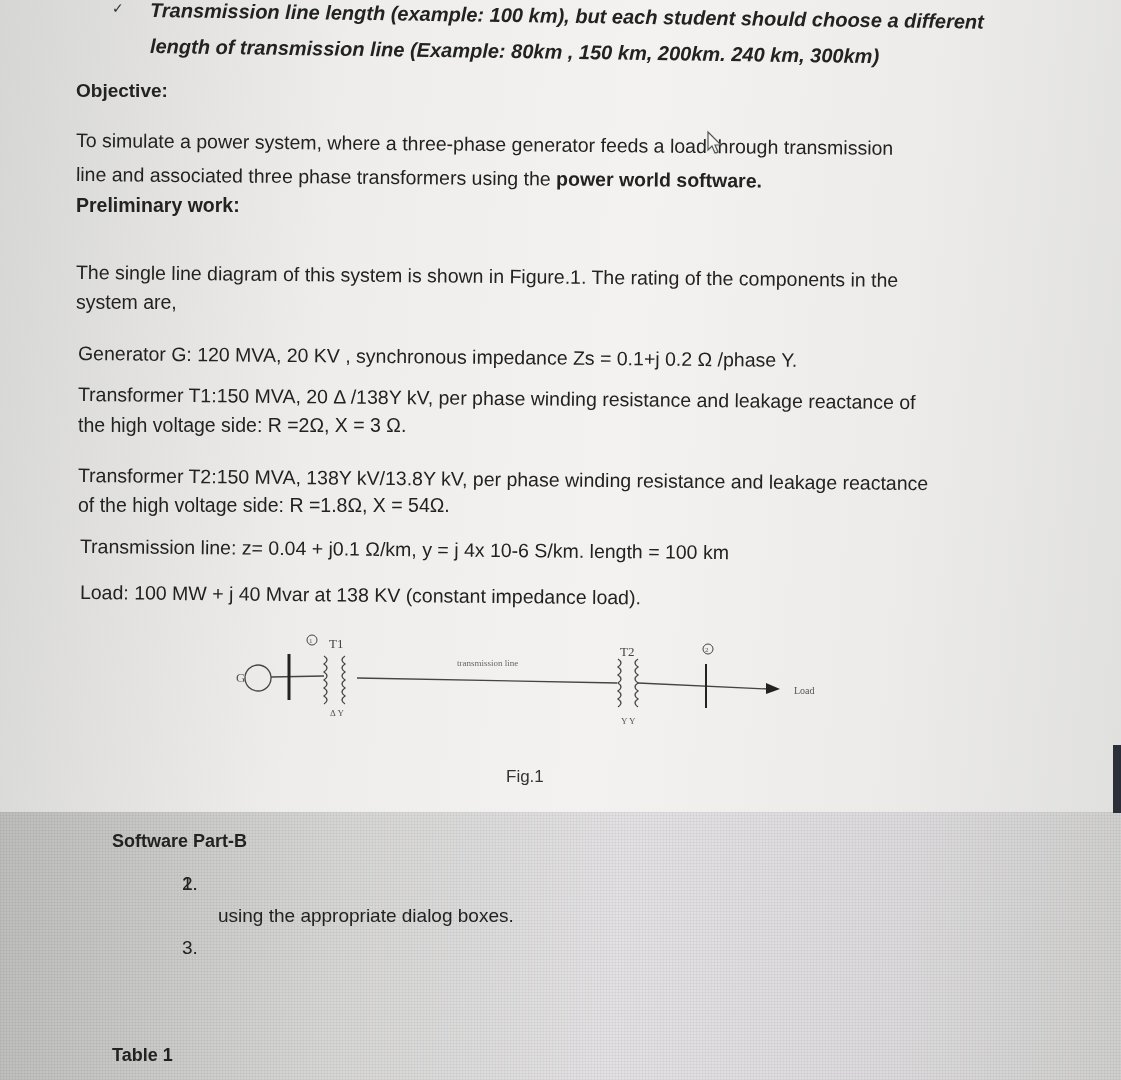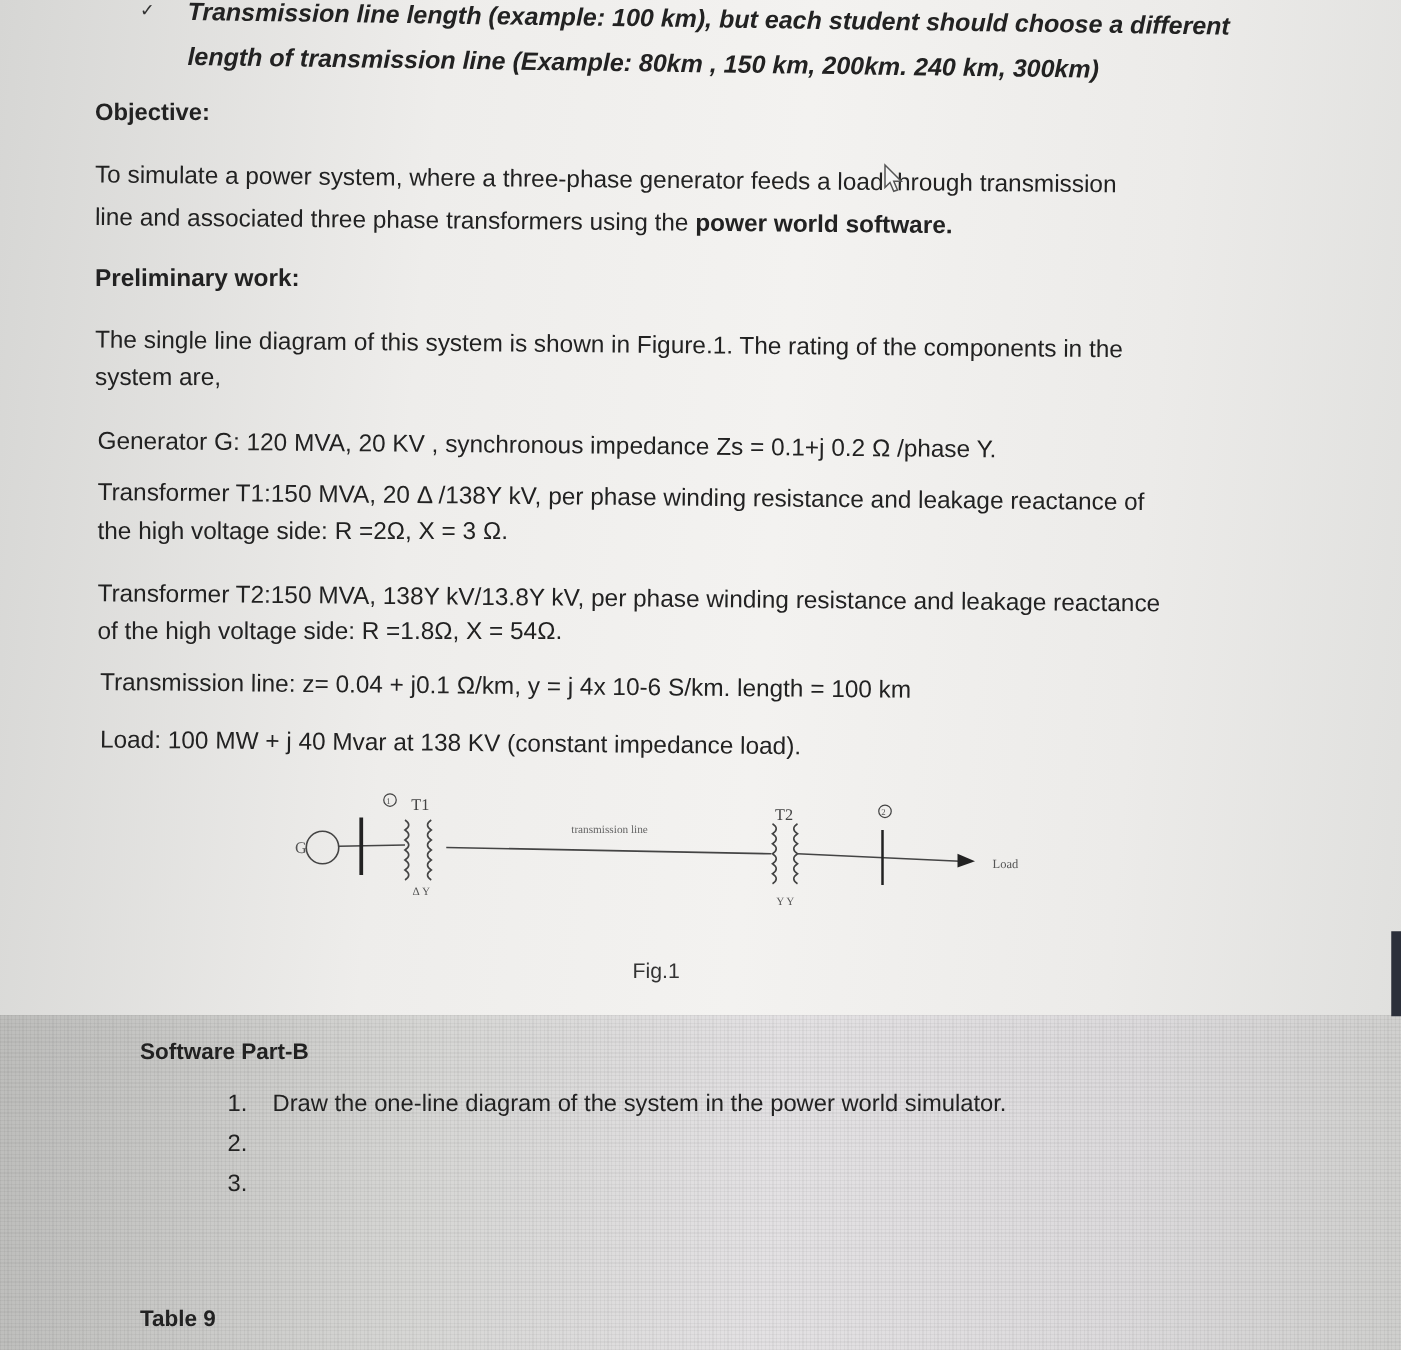--- a/index.html
+++ b/index.html
@@ -47,21 +47,21 @@
 <div class="t ital skew1" style="left:150px; top:34px;">length of transmission line (Example: 80km , 150 km, 200km. 240 km, 300km)</div>
 
 <div class="t bold" style="left:76px; top:79px; font-size:19px;text-align:right;">Objective:</div>
 <div class="t skew2" style="left:76px; top:128px;">To simulate a power system, where a three-phase generator feeds a load through transmission</div>
 <div class="t skew2" style="left:76px; top:162px;"><span>line and associated three phase transformers using the </span><b>power world software.</b></div>
 
 <svg class="cursor" width="18" height="26" viewBox="0 0 18 26">
   <path d="M2 2 L2 20 L6 16 L9 23 L12 22 L9 15 L15 15 Z" fill="#f5f5f5" stroke="#555" stroke-width="1.2"></path>
 </svg>
 
-<div class="t bold" style="left:76px; top:211px;">Preliminary work:</div>
+<div class="t bold" style="left:76px; top:193px;">Preliminary work:</div>
 <div class="t skew2" style="left:76px; top:260px;">The single line diagram of this system is shown in Figure.1. The rating of the components in the</div>
 <div class="t" style="left:76px; top:290px;">system are,</div>
 <div class="t skew2" style="left:78px; top:341px;">Generator G: 120 MVA, 20 KV , synchronous impedance Zs = 0.1+j 0.2 Ω /phase Y.</div>
 <div class="t skew2" style="left:78px; top:382px;">Transformer T1:150 MVA, 20 Δ /138Y kV, per phase winding resistance and leakage reactance of</div>
 <div class="t" style="left:78px; top:413px;">the high voltage side: R =2Ω, X = 3 Ω.</div>
 <div class="t skew2" style="left:78px; top:463px;">Transformer T2:150 MVA, 138Y kV/13.8Y kV, per phase winding resistance and leakage reactance</div>
 <div class="t" style="left:78px; top:493px;">of the high voltage side: R =1.8Ω, X = 54Ω.</div>
 <div class="t skew2" style="left:80px; top:534px;">Transmission line:  z= 0.04 + j0.1 Ω/km, y = j 4x 10-6  S/km. length = 100 km</div>
 <div class="t skew2" style="left:80px; top:580px;">Load: 100 MW + j 40 Mvar at 138 KV (constant impedance load).</div>
 
@@ -99,25 +99,25 @@
   <text x="257" y="46" font-size="9" fill="#666">transmission line</text>
   <text x="594" y="74" font-size="10" fill="#555">Load</text>
   <text x="306" y="162" font-size="17" fill="#333" style="font-family:'Liberation Sans',sans-serif;">Fig.1</text>
 </svg>
 
 <div class="t bold" style="left:112px; top:829px; font-size:18px;text-align:center;">Software Part-B</div>
 
 <ol class="steps">
   <li>
     <span class="num">1.</span>
-    <span>Draw the one-line diagram of the system in the power world simulator.</span>
   </li>
   <li>
     <span class="num">2.</span>
     <br>
+    <span>using the appropriate dialog boxes.</span>
   </li>
   <li>
     <span class="num">3.</span>
     <br>
   </li>
 </ol>
 
-<div class="t bold" style="left:112px; top:1043px; font-size:18px;">Table 9</div>
+<div class="t bold" style="left:112px; top:1043px; font-size:18px;">Table 1</div>
 
 </body></html>

